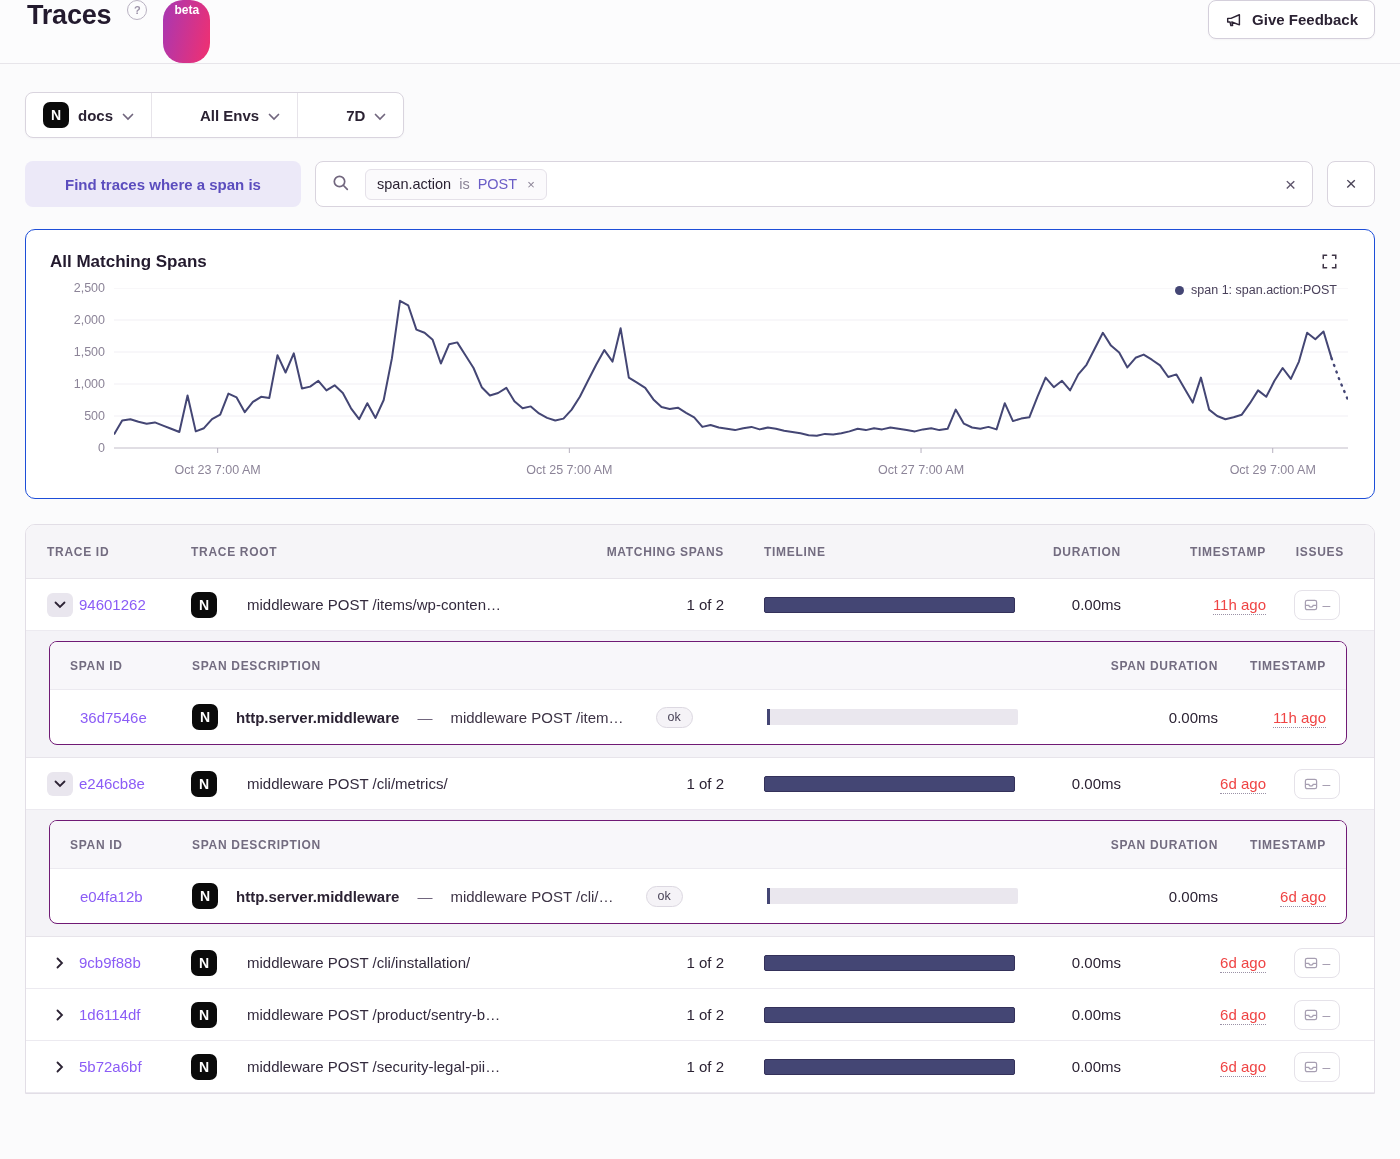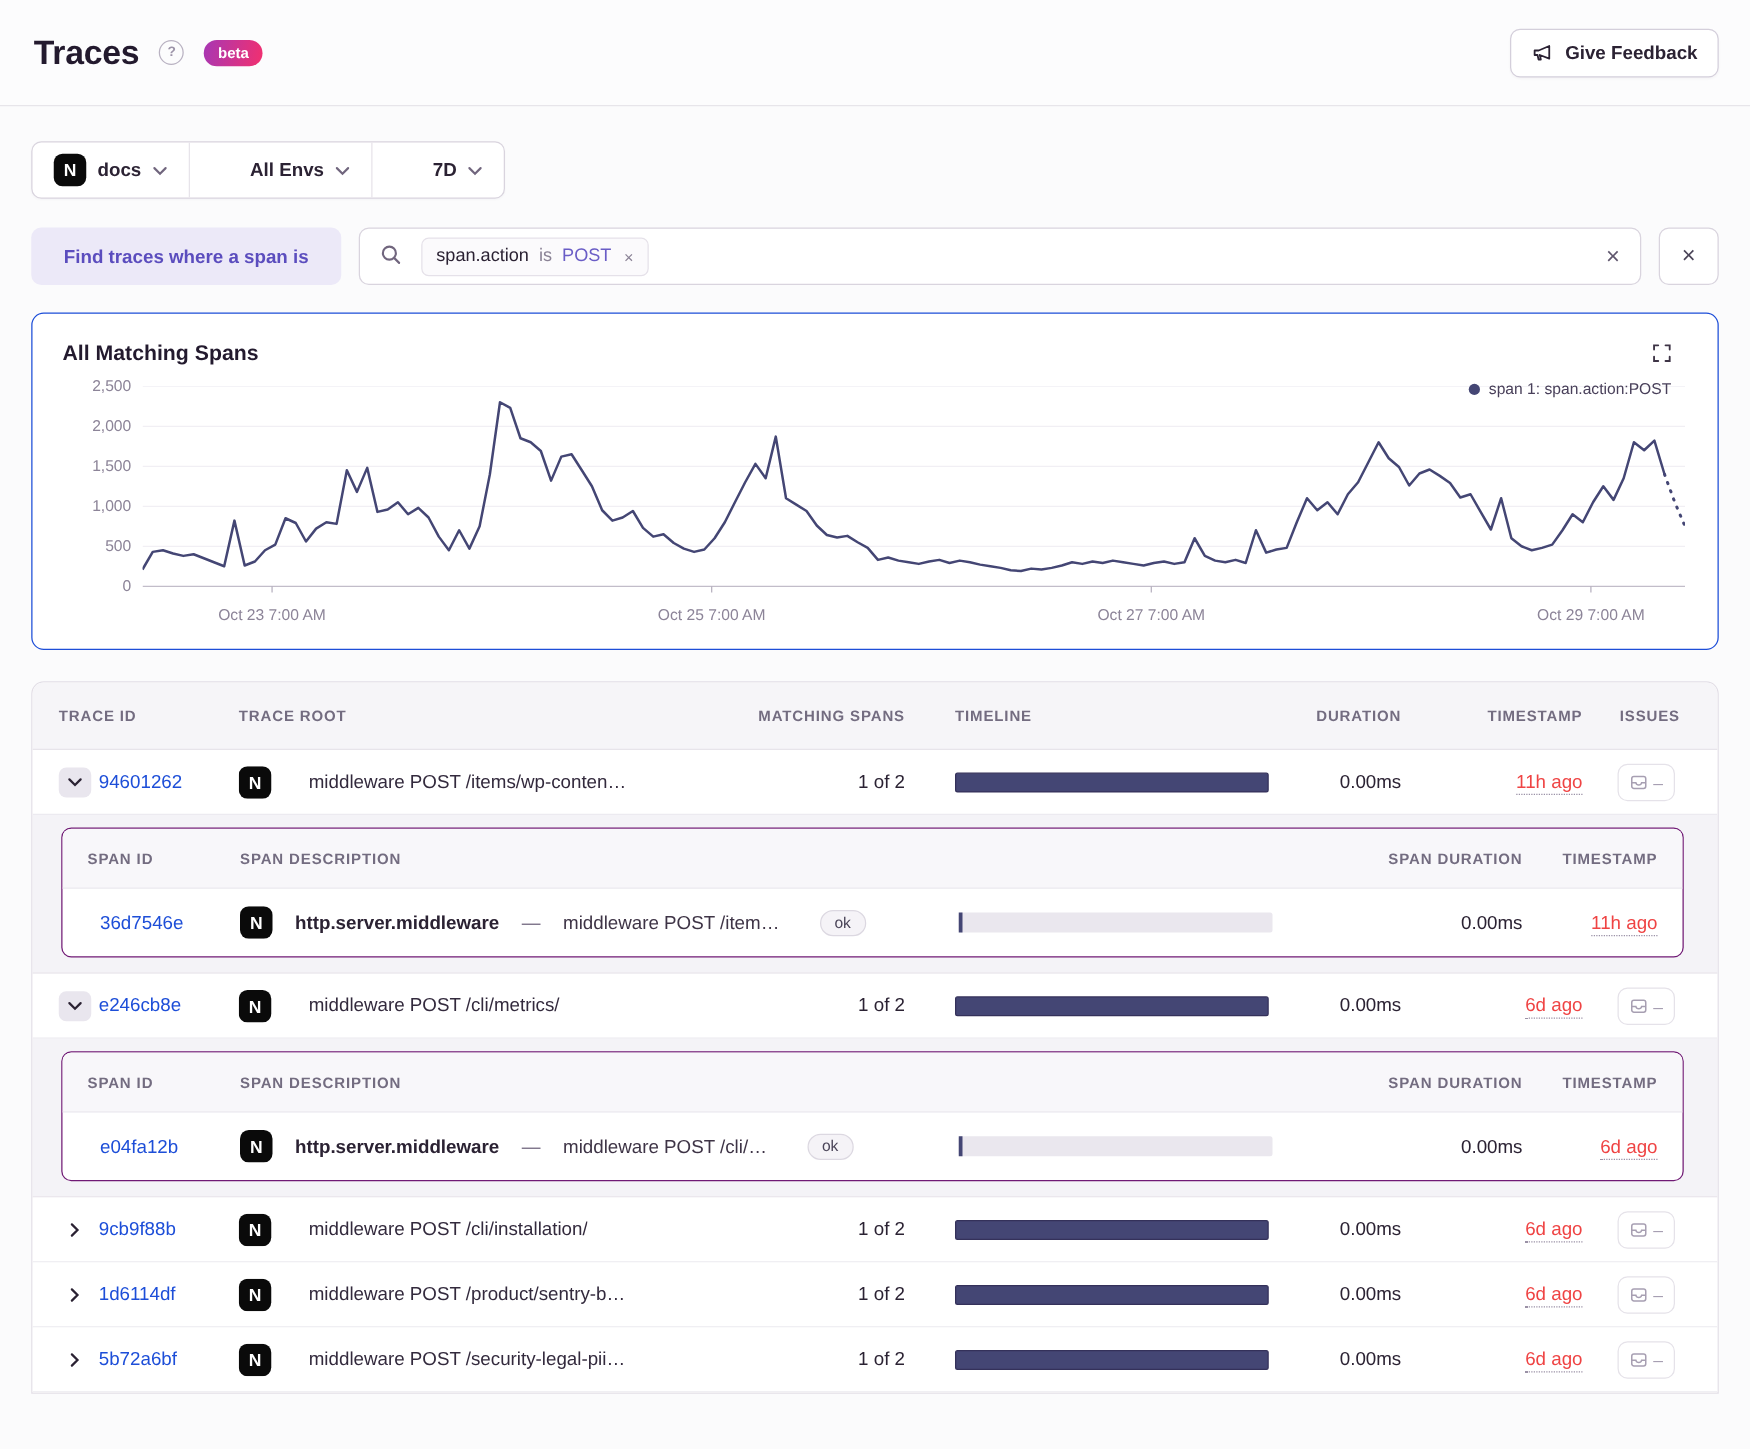--- a/index.html
+++ b/index.html
@@ -3,21 +3,21 @@
 <meta charset="utf-8">
 <style>
   * { margin:0; padding:0; box-sizing:border-box; }
   html,body { width:1400px; height:1159px; overflow:hidden; }
   body {
     font-family:"Liberation Sans","DejaVu Sans",sans-serif;
     background:#fbfbfc; color:#2b2233; font-size:15px;
   }
   
   .topbar {
-    height:85px; display:flex; align-items:center;
+    height:64px; display:flex; 
     padding:0 25px 0 27px; border-bottom:1px solid #e7e5ea; background:#fcfcfd;
   }
   .page-title { font-size:27px; font-weight:700; color:#231a2e; letter-spacing:-.2px; }
   .help-icon {
     width:20px; height:20px; border:1.5px solid #b9b2c2; border-radius:50%;
     display:flex; align-items:center; justify-content:center;
     font-size:11px; font-weight:700; color:#9c93a8; margin-left:16px; cursor:pointer;
   }
   .beta-badge {
     margin-left:16px; padding:3px 11px 4px;
@@ -49,21 +49,21 @@
   .chev-dn { color:#71667e; }
   .nicon {
     width:26px; height:26px; background:#0a0a0a; border-radius:7px;
     color:#fff; font-weight:700; font-size:14px;
     display:flex; align-items:center; justify-content:center; flex:0 0 auto;
   }
 
   
   .query-row { margin-top:23px; display:flex; align-items:stretch; }
   .find-label {
-    width:248px; background:#ece9f8; border-radius:8px;
+    width:276px; background:#ece9f8; border-radius:8px;
     display:flex; align-items:center; justify-content:center;
     color:#5b4dbe; font-weight:700; font-size:15px;text-align:right;
   }
   .search-box {
     flex:1; margin-left:14px; height:46px; background:#fff;
     border:1px solid #d9d4de; border-radius:8px;
     display:flex; align-items:center; padding:0 16px; cursor:text;
   }
   .search-icon { color:#71667e; margin-right:16px; flex:0 0 auto; }
   .token {
@@ -131,21 +131,21 @@
   .c-match { justify-self:end; padding-right:40px; white-space:nowrap; }
   .c-dur, .c-ts { justify-self:end; white-space:nowrap; }
   .c-iss { justify-self:end; }
   .h-iss { padding-right:9px; }
   .t-row { height:52px; border-bottom:1px solid #eceaf0; background:#fff; }
   .chev-btn {
     width:26px; height:24px; display:flex; align-items:center; justify-content:center;
     color:#2b2233; cursor:pointer; border-radius:6px;
   }
   .chev-btn.open { background:#e9e6ee; }
-  .id-link { color:#1d4ed8; cursor:pointer; text-decoration:none; font-size:15px; }
+  .id-link { color:#8b5cf6; cursor:pointer; text-decoration:none; font-size:15px; }
   .root-cell { display:flex; align-items:center; gap:30px; overflow:hidden; }
   .root-text { color:#332a3d; white-space:nowrap; overflow:hidden; }
   .trace-bar {
     width:251px; height:16px; background:#444674;
     border:1px solid #34315a; border-radius:2px;
   }
   .dur-text { color:#2b2233; }
   .ts-text {
     color:#ef4444; border-bottom:1px dotted #9a91a6; padding-bottom:1px; cursor:default;
   }

